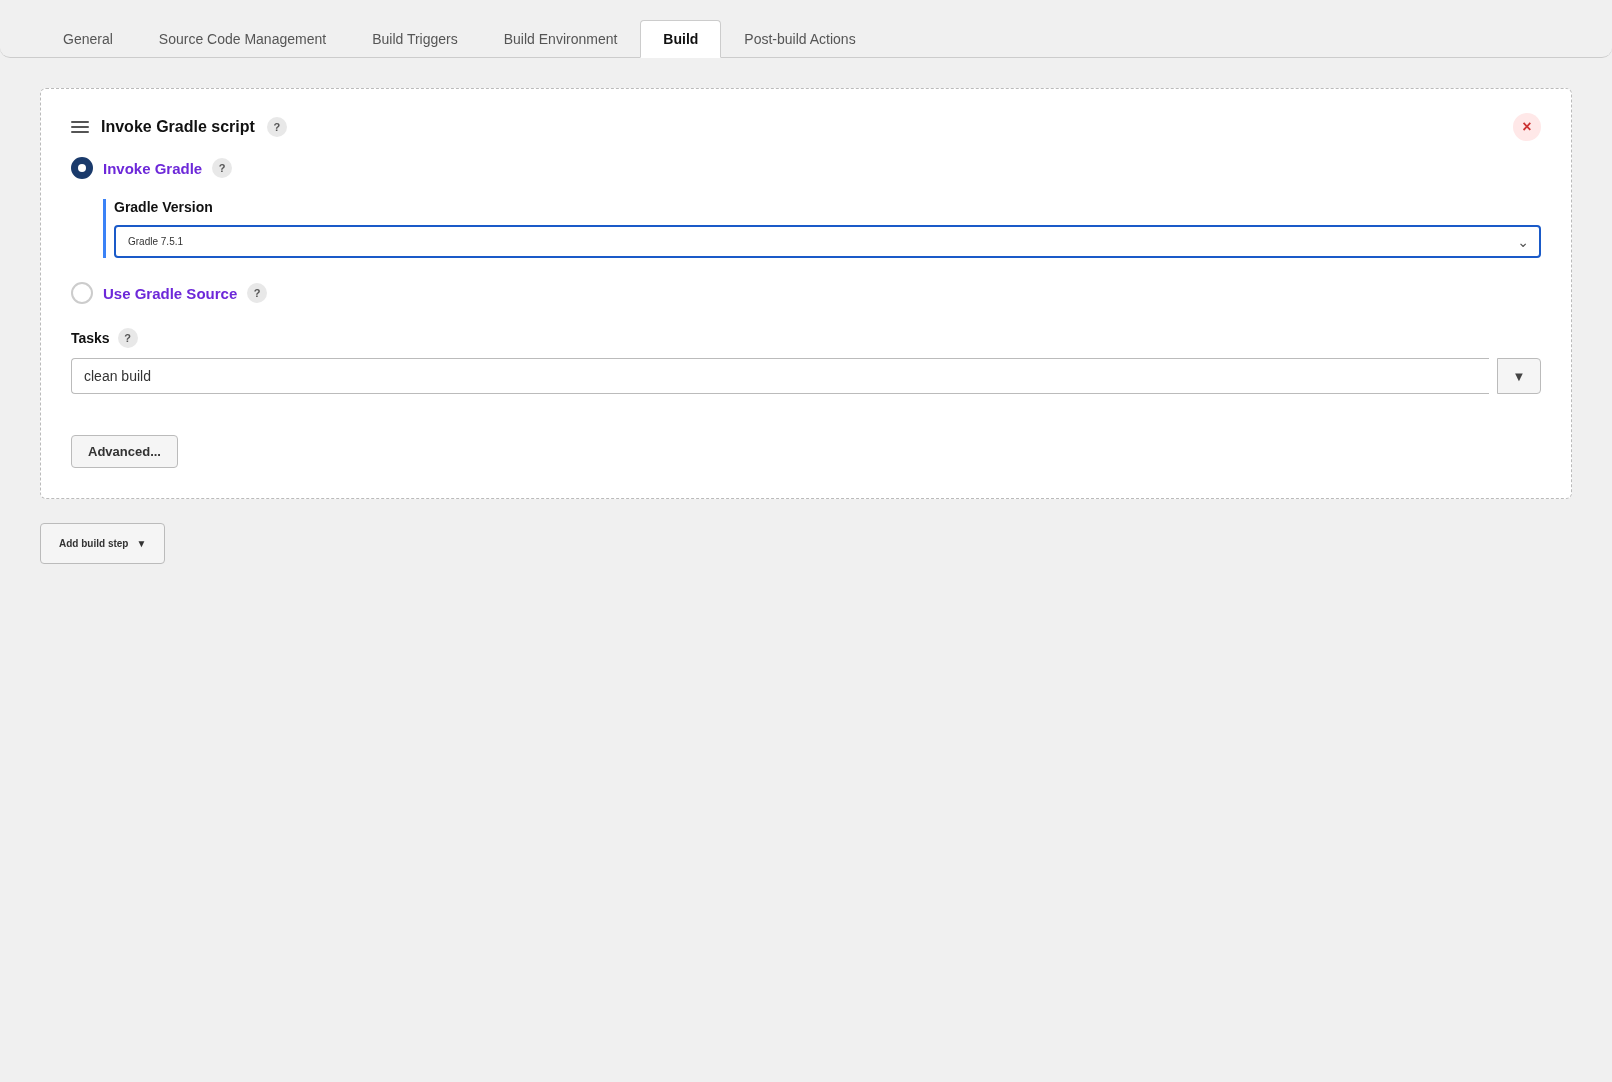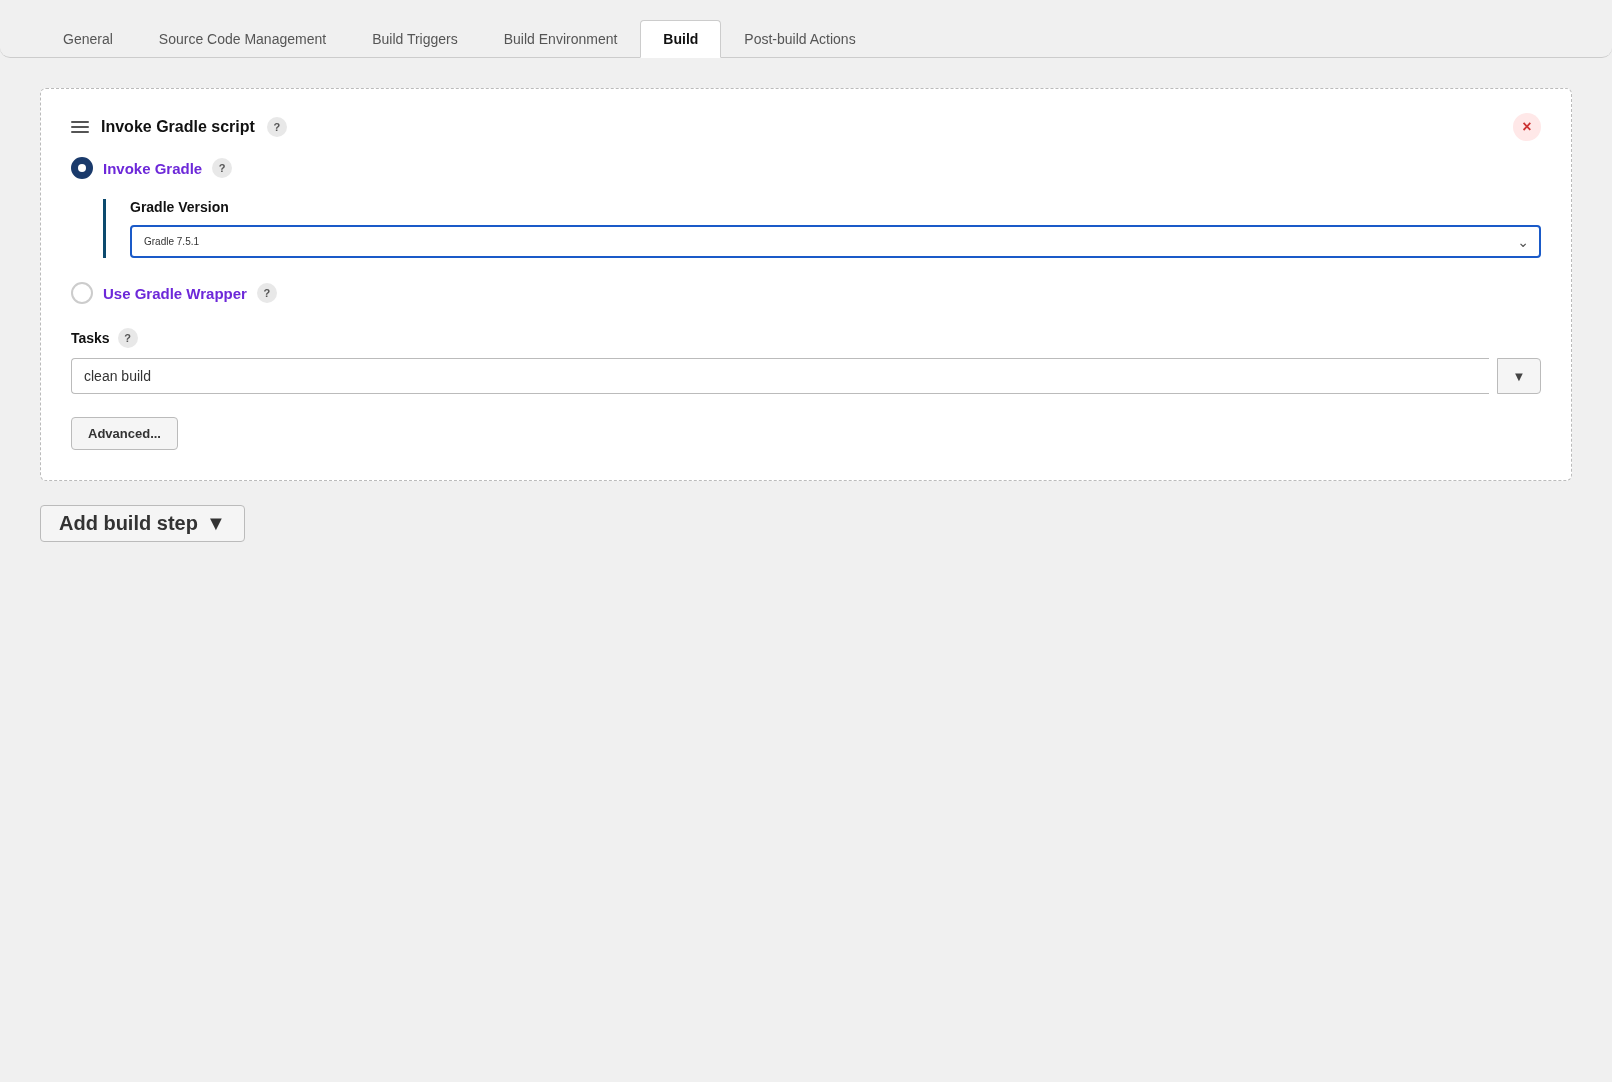--- a/index.html
+++ b/index.html
@@ -146,22 +146,22 @@
     }
     .option-label {
       font-weight: 700;
       font-size: 15px;
       color: #6d28d9;
     }
 
     
     .indented-section {
       margin-left: 32px;
-      padding-left: 24px;
-      border-left: 3px solid #0c4a6e;
+      padding-left: 8px;
+      border-left: 3px solid #3b82f6;
       margin-bottom: 24px;
     }
     .field-label {
       font-weight: 700;
       font-size: 14px;
       color: #111;
       margin-bottom: 10px;
       display: block;
     }
     .select-wrapper {
@@ -184,21 +184,21 @@
       right: 12px;
       top: 50%;
       transform: translateY(-50%);
       pointer-events: none;
       color: #555;
       font-size: 14px;
     }
 
     
     .tasks-section {
-      margin-bottom: 23px;
+      margin-bottom: 41px;
     }
     .tasks-label-row {
       display: flex;
       align-items: center;
       gap: 8px;
       margin-bottom: 10px;
     }
     .tasks-input-row {
       display: flex;
       gap: 8px;
@@ -235,26 +235,26 @@
       background: #f5f5f5;
       cursor: pointer;
       font-size: 13px;
       font-weight: 700;
       color: #333;
     }
 
     
     .add-step-btn {
       margin-top: 24px;
-      padding: 6px 18px;
+      padding: 14px 18px;
       border: 1px solid #bbb;
       border-radius: 4px;
       background: #f5f5f5;
       cursor: pointer;
-      font-size: 20px;
+      font-size: 10px;
       font-weight: 700;
       color: #333;
       display: inline-flex;
       gap: 8px;
     }
   </style>
 </head>
 <body>
 
 <div class="tab-bar">
@@ -302,21 +302,21 @@
           <option>Gradle 7.3</option>
           <option>Default</option>
         </select>
         <span class="select-chevron">⌄</span>
       </div>
     </div>
 
     
     <div class="option-row" style="margin-bottom: 24px;">
       <div class="radio-circle"></div>
-      <span class="option-label">Use Gradle Wrapper</span>
+      <span class="option-label">Use Gradle Source</span>
       <span class="help-badge">?</span>
     </div>
 
     
     <div class="tasks-section">
       <div class="tasks-label-row">
         <span class="field-label" style="margin-bottom:0;">Tasks</span>
         <span class="help-badge">?</span>
       </div>
       <div class="tasks-input-row">

